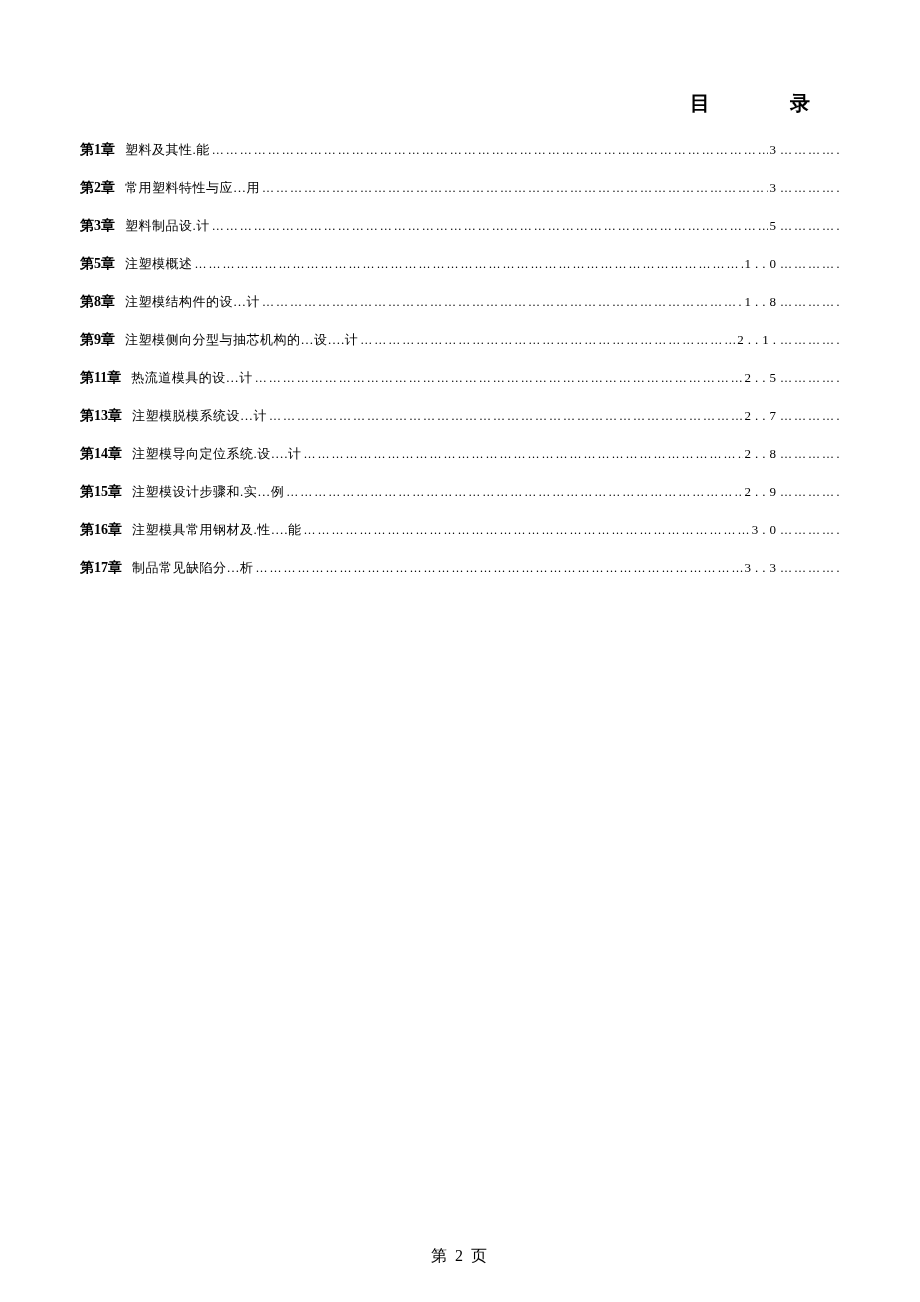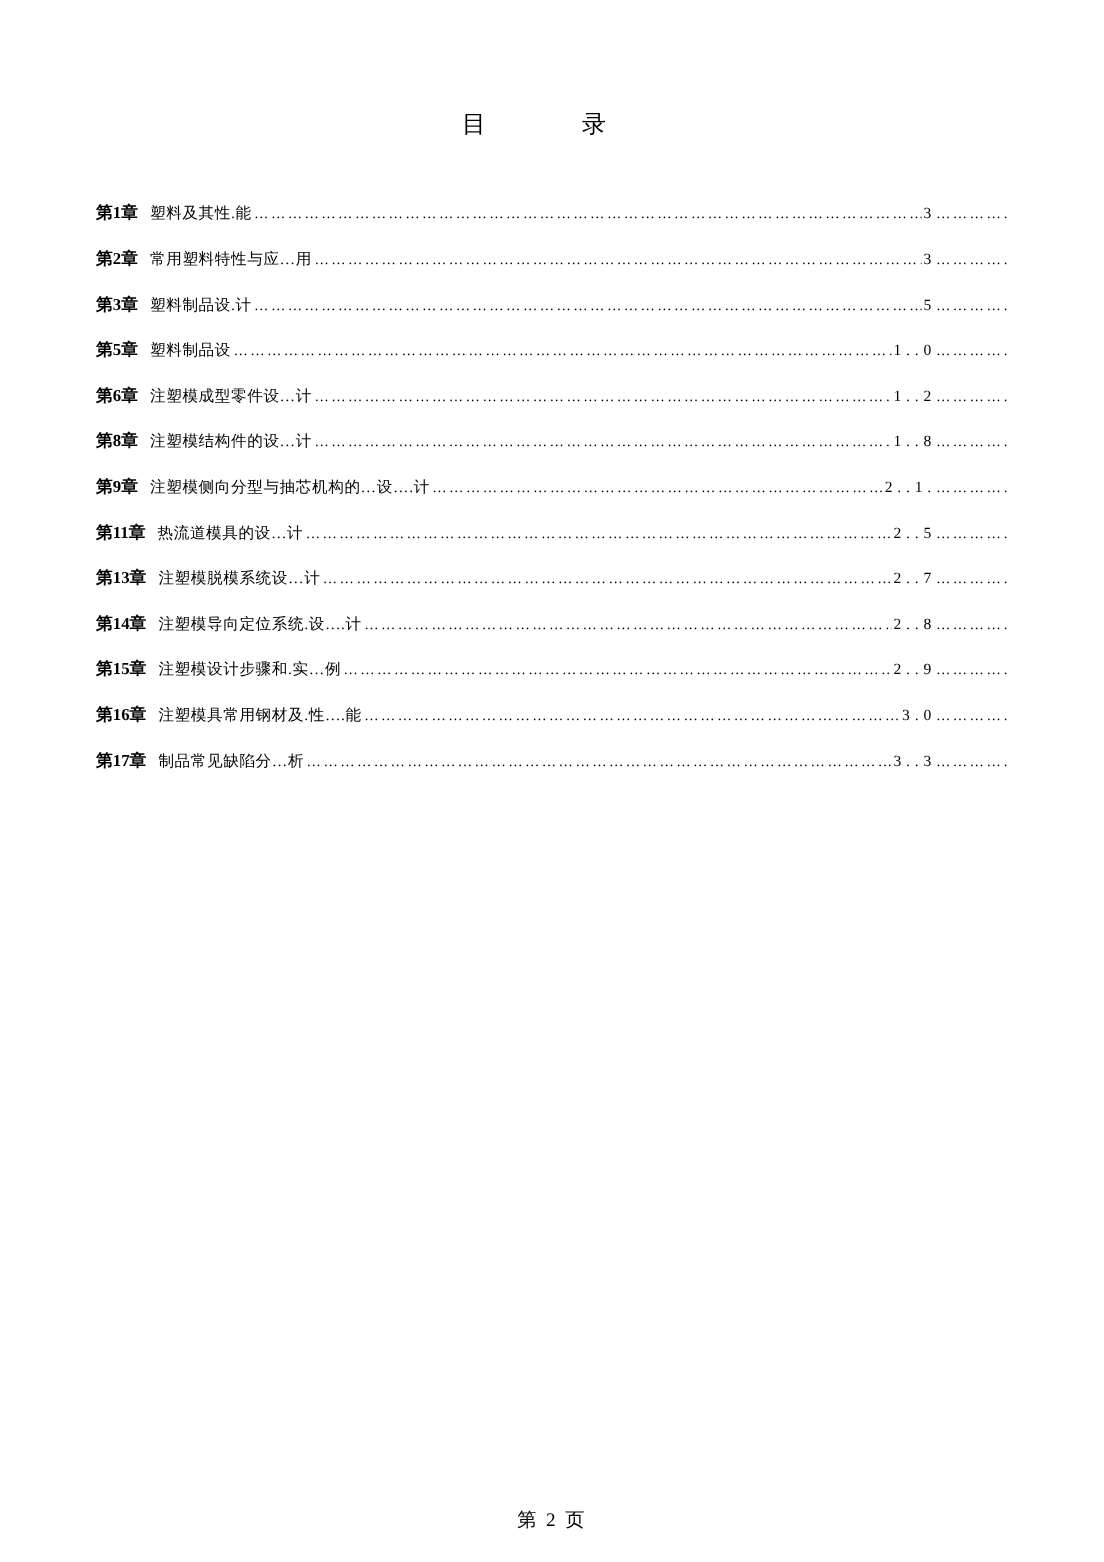--- a/index.html
+++ b/index.html
@@ -12,25 +12,25 @@
       height: 1302px;
       background: #ffffff;
       font-family: "SimSun", "宋体", serif;
       color: #000000;
       position: relative;
     }
     .page {
       padding: 90px 80px 0 80px;
     }
     .title {
-      text-align: center;
+      text-align: right;
       font-size: 20px;
       letter-spacing: 30px;
-      margin-bottom: 52px;
-      font-weight: normal;
+      margin-bottom: 24px;
+      font-weight: bold;
     }
     .toc {
       width: 100%;
       text-align: right;
     }
     .toc-row {
       display: flex;
       align-items: baseline;
       font-size: 13px;
       margin-bottom: 20px;
@@ -69,21 +69,21 @@
       color: #000;
       font-size: 12px;
       width: 60px;
       overflow: hidden;
     }
     .tail-dots::before {
       content: "……………………";
     }
     .footer {
       position: absolute;
-      bottom: 24px;
+      bottom: 35px;
       width: 100%;
       text-align: center;
       font-size: 16px;
       letter-spacing: 2px;
       margin-top: 44px;
     }
   </style>
 </head>
 <body>
 
@@ -106,30 +106,23 @@
       </div>
       <div class="toc-row">
         <span class="chapter">第3章</span>
         <span class="topic">塑料制品设.计</span>
         <span class="dots"></span>
         <span class="pagenum">5</span>
         <span class="tail-dots"></span>
       </div>
       <div class="toc-row">
         <span class="chapter">第5章</span>
-        <span class="topic">塑料制品设</span>
+        <span class="topic">注塑模概述</span>
         <span class="dots"></span>
         <span class="pagenum">1..0</span>
-        <span class="tail-dots"></span>
-      </div>
-      <div class="toc-row">
-        <span class="chapter">第6章</span>
-        <span class="topic">注塑模成型零件设…计</span>
-        <span class="dots"></span>
-        <span class="pagenum">1..2</span>
         <span class="tail-dots"></span>
       </div>
       <div class="toc-row">
         <span class="chapter">第8章</span>
         <span class="topic">注塑模结构件的设…计</span>
         <span class="dots"></span>
         <span class="pagenum">1..8</span>
         <span class="tail-dots"></span>
       </div>
       <div class="toc-row">

